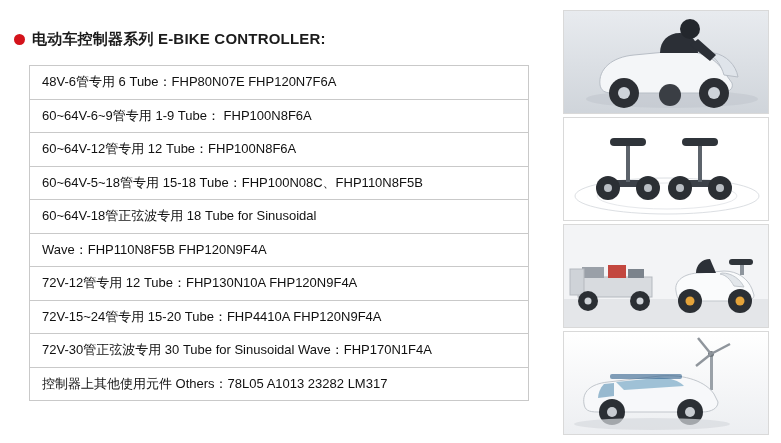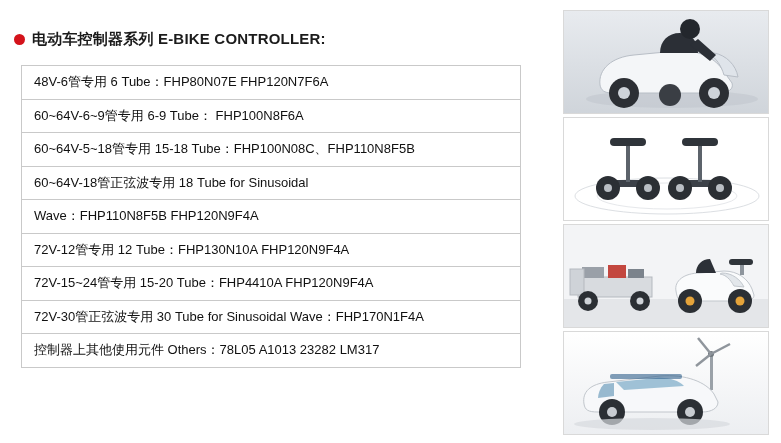--- a/index.html
+++ b/index.html
@@ -41,21 +41,21 @@
   .heading-text {
     font-size: 15px;
     font-weight: bold;
     color: #1b1b1b;
     letter-spacing: 0.2px;
     white-space: nowrap;
   }
   
   .spec-table {
     position: absolute;
-    left: 21px;
+    left: 29px;
     top: 65px;
     width: 500px;
     border-collapse: collapse;
   }
   .spec-row {
     height: 32.5px;
   }
   .spec-cell {
     border: 1px solid #c9c9c9;
     padding: 0 12px;
@@ -103,21 +103,24 @@
     <span class="bullet" style="background: rgb(212, 19, 27);"></span>
     <span class="heading-text">电动车控制器系列 E-BIKE CONTROLLER:</span>
   </div>
 
   <table class="spec-table">
     <tbody>
       <tr class="spec-row">
         <td class="spec-cell">48V-6管专用 6 Tube：FHP80N07E  FHP120N7F6A</td>
       </tr>
       <tr class="spec-row">
-        <td class="spec-cell">60~64V-6~9管专用 6-9 Tube：  FHP100N8F6A</td>
+        <td class="spec-cell">60~64V-6~9管专用 1-9 Tube：  FHP100N8F6A</td>
+      </tr>
+      <tr class="spec-row">
+        <td class="spec-cell">60~64V-12管专用 12 Tube：FHP100N8F6A</td>
       </tr>
       <tr class="spec-row">
         <td class="spec-cell">60~64V-5~18管专用 15-18 Tube：FHP100N08C、FHP110N8F5B</td>
       </tr>
       <tr class="spec-row">
         <td class="spec-cell">60~64V-18管正弦波专用 18  Tube for Sinusoidal</td>
       </tr>
       <tr class="spec-row">
         <td class="spec-cell">Wave：FHP110N8F5B  FHP120N9F4A</td>
       </tr>

